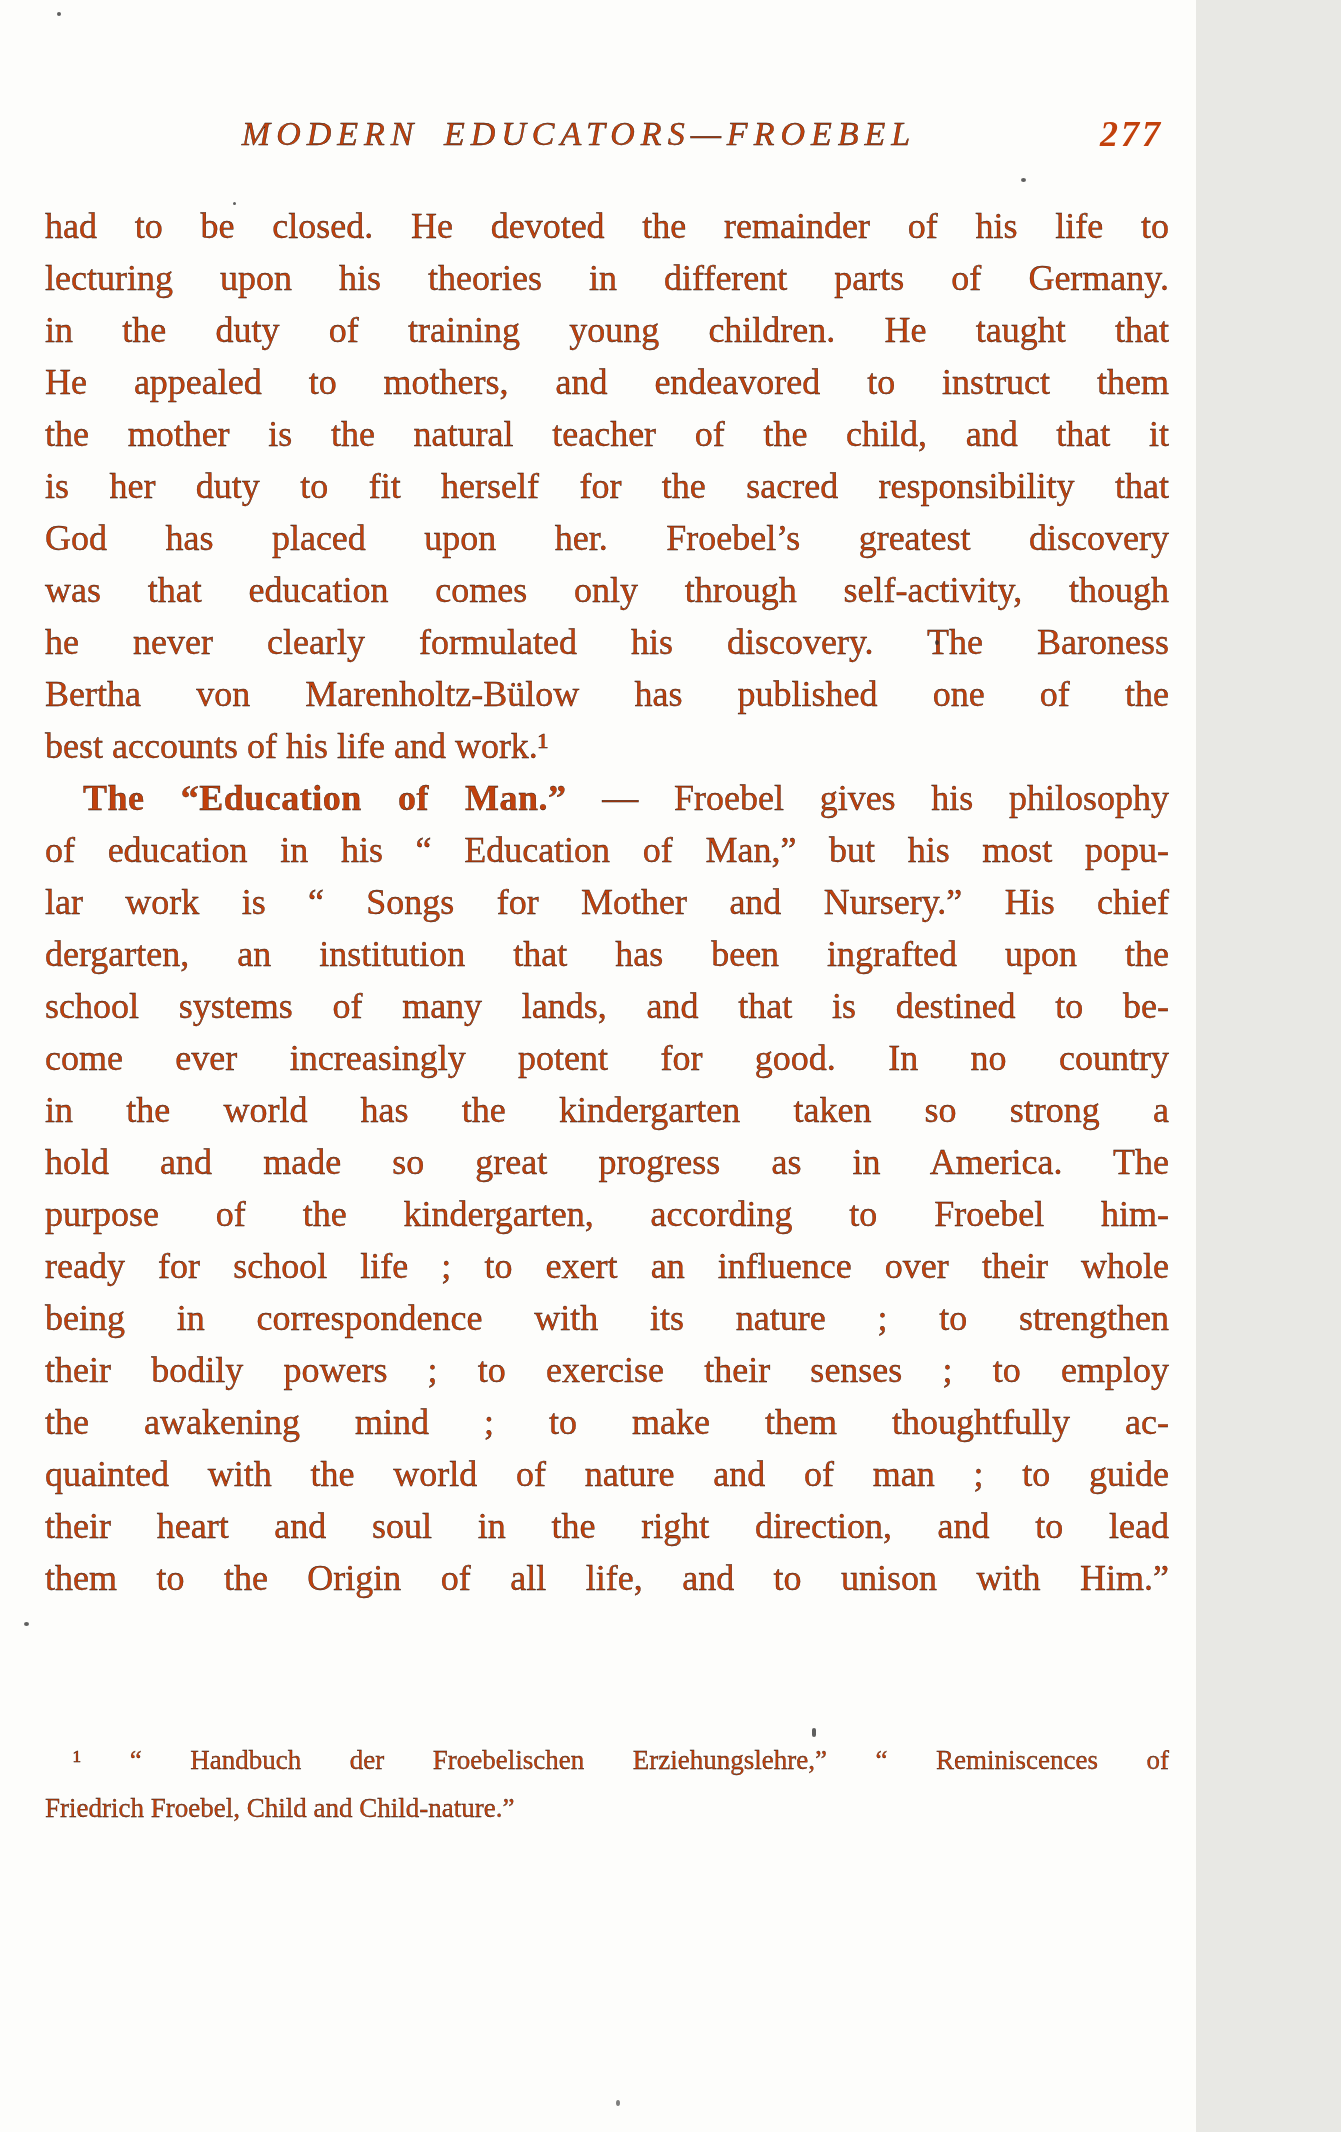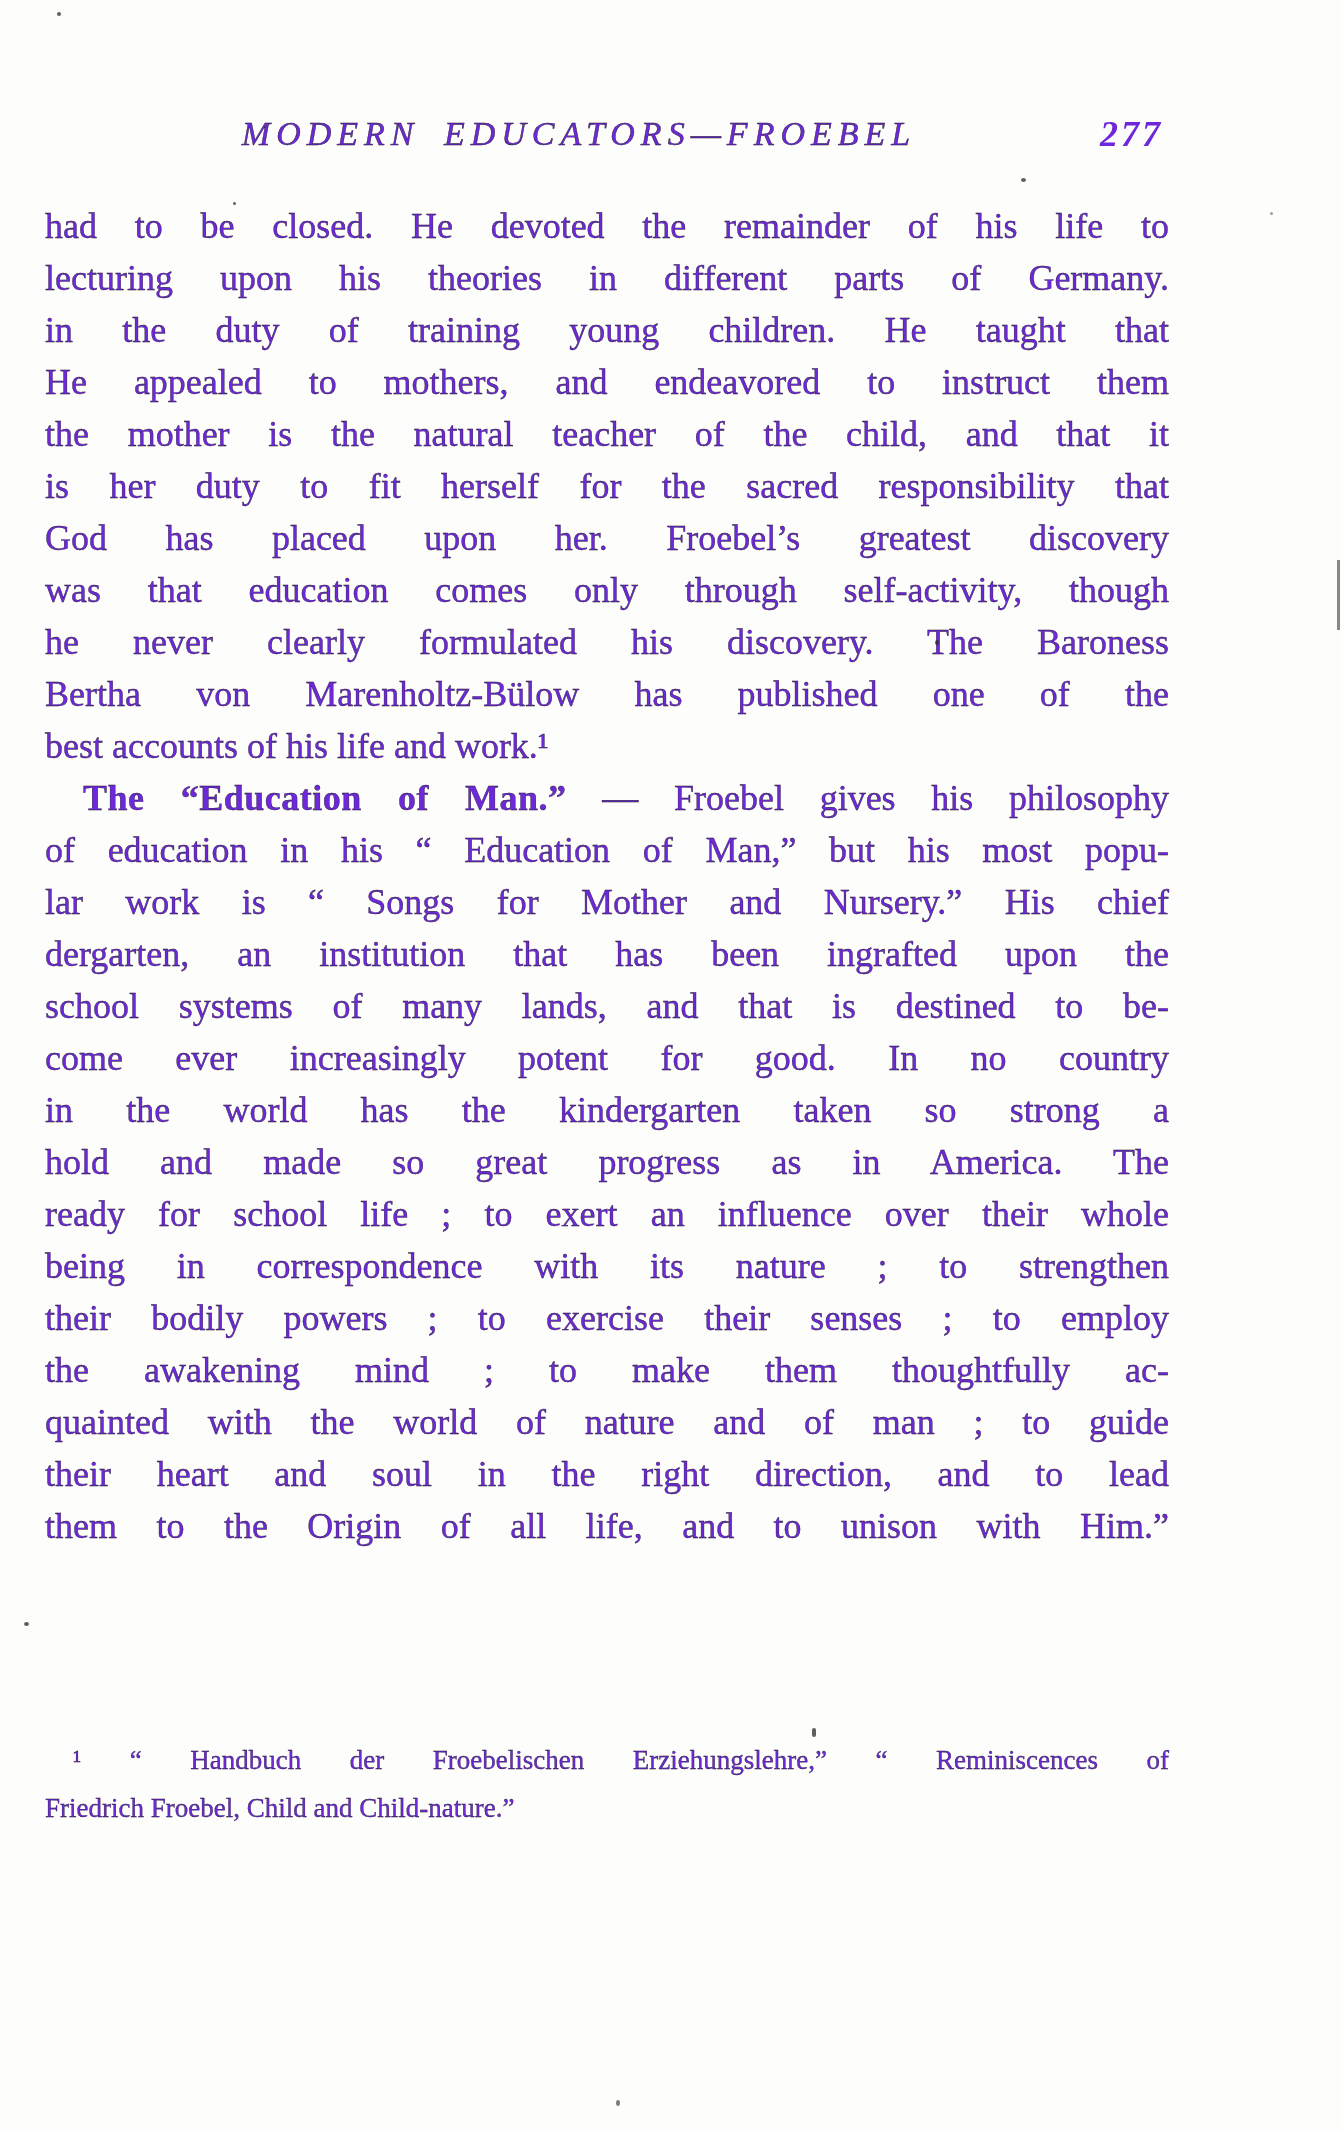--- a/index.html
+++ b/index.html
@@ -2,26 +2,26 @@
 <html><head>
 <meta charset="utf-8">
 <style>
   html, body {
     margin: 0;
     padding: 0;
     background: #e8e8e4;
   }
   .page {
     position: relative;
-    width: 1341px;
+    width: 1196px;
     height: 2132px;
     background: #fdfdfb;
     overflow: hidden;
     font-family: "Liberation Serif", "DejaVu Serif", serif;
-    color: #6d28d9;
+    color: #c2410c;
   }
   
   .running-head {
     position: absolute;
     left: 45px;
     top: 112px;
     width: 1124px;
     height: 48px;
   }
   .head-title {
@@ -120,20 +120,21 @@
       <div class="line align-justify"><span>Bertha von Marenholtz-Bülow has published one of the</span></div>
       <div class="line align-left"><span>best accounts of his life and work.¹</span></div>
       <div class="line align-justify indent"><span class="bold">The “Education of Man.”</span><span> — Froebel gives his philosophy</span></div>
       <div class="line align-justify"><span>of education in his “ Education of Man,” but his most popu-</span></div>
       <div class="line align-justify"><span>lar work is “ Songs for Mother and Nursery.”  His chief</span></div>
       <div class="line align-justify"><span>dergarten, an institution that has been ingrafted upon the</span></div>
       <div class="line align-justify"><span>school systems of many lands, and that is destined to be-</span></div>
       <div class="line align-justify"><span>come ever increasingly potent for good.  In no country</span></div>
       <div class="line align-justify"><span>in the world has the kindergarten taken so strong a</span></div>
       <div class="line align-justify"><span>hold and made so great progress as in America.  The</span></div>
+      <div class="line align-justify"><span>purpose of the kindergarten, according to Froebel him-</span></div>
       <div class="line align-justify"><span>ready for school life ; to exert an influence over their whole</span></div>
       <div class="line align-justify"><span>being in correspondence with its nature ; to strengthen</span></div>
       <div class="line align-justify"><span>their bodily powers ; to exercise their senses ; to employ</span></div>
       <div class="line align-justify"><span>the awakening mind ; to make them thoughtfully ac-</span></div>
       <div class="line align-justify"><span>quainted with the world of nature and of man ; to guide</span></div>
       <div class="line align-justify"><span>their heart and soul in the right direction, and to lead</span></div>
       <div class="line align-justify"><span>them to the Origin of all life, and to unison with Him.”</span></div>
     </main>
 
   <section class="footnote" id="footnote-lines">

